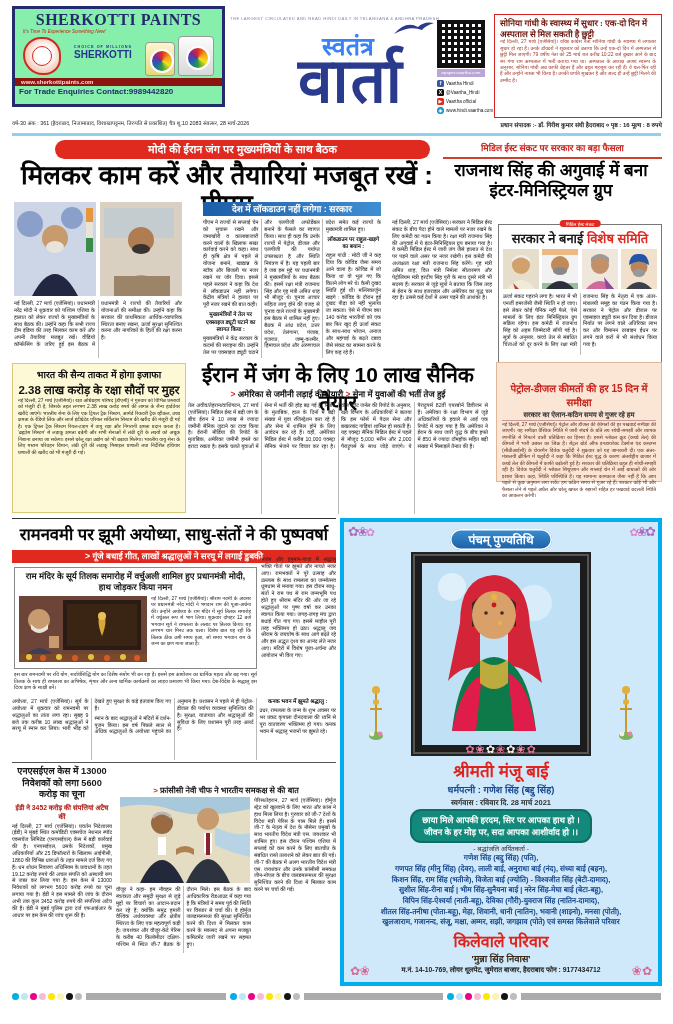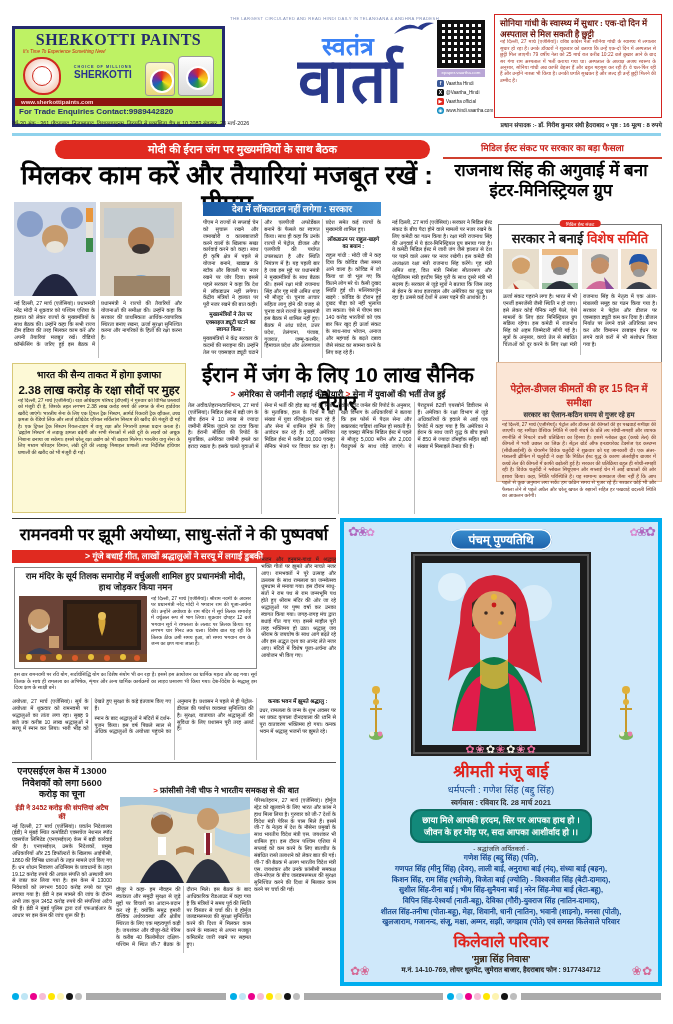--- a/index.html
+++ b/index.html
@@ -7,21 +7,21 @@
          font-family:"Liberation Sans","DejaVu Sans",sans-serif;color:#1a1a1a;}
   .abs{position:absolute;}
   .body5{font-size:5.2px;line-height:1.32;color:#222;text-align:justify;overflow:hidden;}
   .body5 p{margin:0 0 3px 0;}
   .body5 h5{margin:2px 0;font-size:5.6px;text-align:center;color:#111;}
   .cols2{column-count:2;column-gap:6px;column-rule:0.5px solid #bbb;}
   .cols3{column-count:3;column-gap:6px;column-rule:0.5px solid #bbb;}
   .cols4{column-count:4;column-gap:6px;column-rule:0.5px solid #bbb;}
 
   
-  .ad{left:12px;top:26px;width:213px;height:101px;background:#bef264;border:3px solid #232a6e;box-sizing:border-box;overflow:hidden;}
+  .ad{left:12px;top:6px;width:213px;height:101px;background:#86efac;border:3px solid #232a6e;box-sizing:border-box;overflow:hidden;}
   .ad-title{font-family:"Liberation Serif","DejaVu Serif",serif;font-size:16px;font-weight:bold;color:#232a6e;text-align:center;margin-top:2px;letter-spacing:0.5px;}
   .ad-tag{font-size:4.6px;color:#cf1a14;font-style:italic;margin-left:8px;}
   .ad-mid{display:flex;align-items:center;justify-content:space-between;height:44px;padding:0 8px;}
   .lion{width:34px;height:34px;border:2px solid #cf2a20;border-radius:50% 50% 45% 55%;position:relative;background:radial-gradient(circle at 55% 45%, #fff 30%, #f3c9b8 70%);}
   .lion::after{content:"";position:absolute;inset:7px;border:1.5px solid #cf2a20;border-radius:50%;}
   .buckets{display:flex;gap:3px;align-items:flex-end;}
   .bucket{width:34px;height:38px;border-radius:4px 4px 3px 3px;background:linear-gradient(#fdfdfd,#d8d8d8);border:1px solid #999;position:relative;}
   .bucket.small{width:28px;height:32px;background:linear-gradient(#fbf6cf,#e7d87a);}
   .bucket .wheel{position:absolute;left:50%;top:50%;width:20px;height:20px;margin:-10px 0 0 -10px;border-radius:50%;
      background:conic-gradient(#e02a20,#f5a21c,#f3e11c,#2c9a3e,#1c63b5,#7a2a9a,#e02a20);border:2px solid #fff;}
@@ -123,21 +123,21 @@
 
   
   .mem{left:340px;top:518px;width:322px;height:468px;background:#cfe8fa;border:4px solid #00aeef;box-sizing:border-box;overflow:hidden;}
   .mem-inner{position:relative;width:100%;height:100%;display:flex;flex-direction:column;align-items:center;}
   .mem-loz{margin-top:7px;background:linear-gradient(#3a8fd0,#1c5fa8);color:#fff;font-size:12px;font-weight:bold;
            padding:2px 18px;border-radius:11px;box-shadow:0 0 0 1.5px #fff inset;}
   .mem-frame{margin-top:6px;width:158px;height:182px;border:7px solid #1c1c1c;box-shadow:0 0 0 2px #555, 0 0 0 4px #222;position:relative;background:#bfe0f5;}
   .mem-flowers{margin-top:-9px;font-size:11px;letter-spacing:1px;z-index:3;color:#e66a9a;}
   .mem-flowers .w{color:#f4f0e6;} .mem-flowers .p{color:#ef87b0;}
   .mem-name{margin-top:3px;font-size:17px;font-weight:800;color:#e0231c;}
-  .mem-rel{font-size:9.5px;font-weight:normal;color:#17498f;margin-top:1px;}
+  .mem-rel{font-size:9.5px;font-weight:bold;color:#17498f;margin-top:1px;}
   .mem-date{font-size:7.5px;font-weight:bold;color:#333;margin-top:1px;}
   .mem-green{margin-top:4px;background:#12897a;color:#fff;font-size:8.6px;font-weight:bold;text-align:center;
              padding:3px 10px;border-radius:9px;line-height:1.4;box-shadow:0 0 0 2px #0e6e62;}
   .mem-trib{font-size:6.4px;color:#333;margin-top:3px;}
   .mem-line{font-size:7.4px;font-weight:bold;color:#17498f;line-height:1.45;text-align:center;width:300px;}
   .mem-fam{margin-top:2px;font-size:16px;font-weight:800;color:#e0231c;}
   .mem-house{font-size:9.5px;font-weight:bold;color:#3a2a1a;}
   .mem-addr{font-size:6.8px;font-weight:bold;color:#222;}
   .corner-fl{position:absolute;font-size:13px;color:#b06ac0;letter-spacing:-2px;}
   .corner-fl small{color:#d88ad0;}

